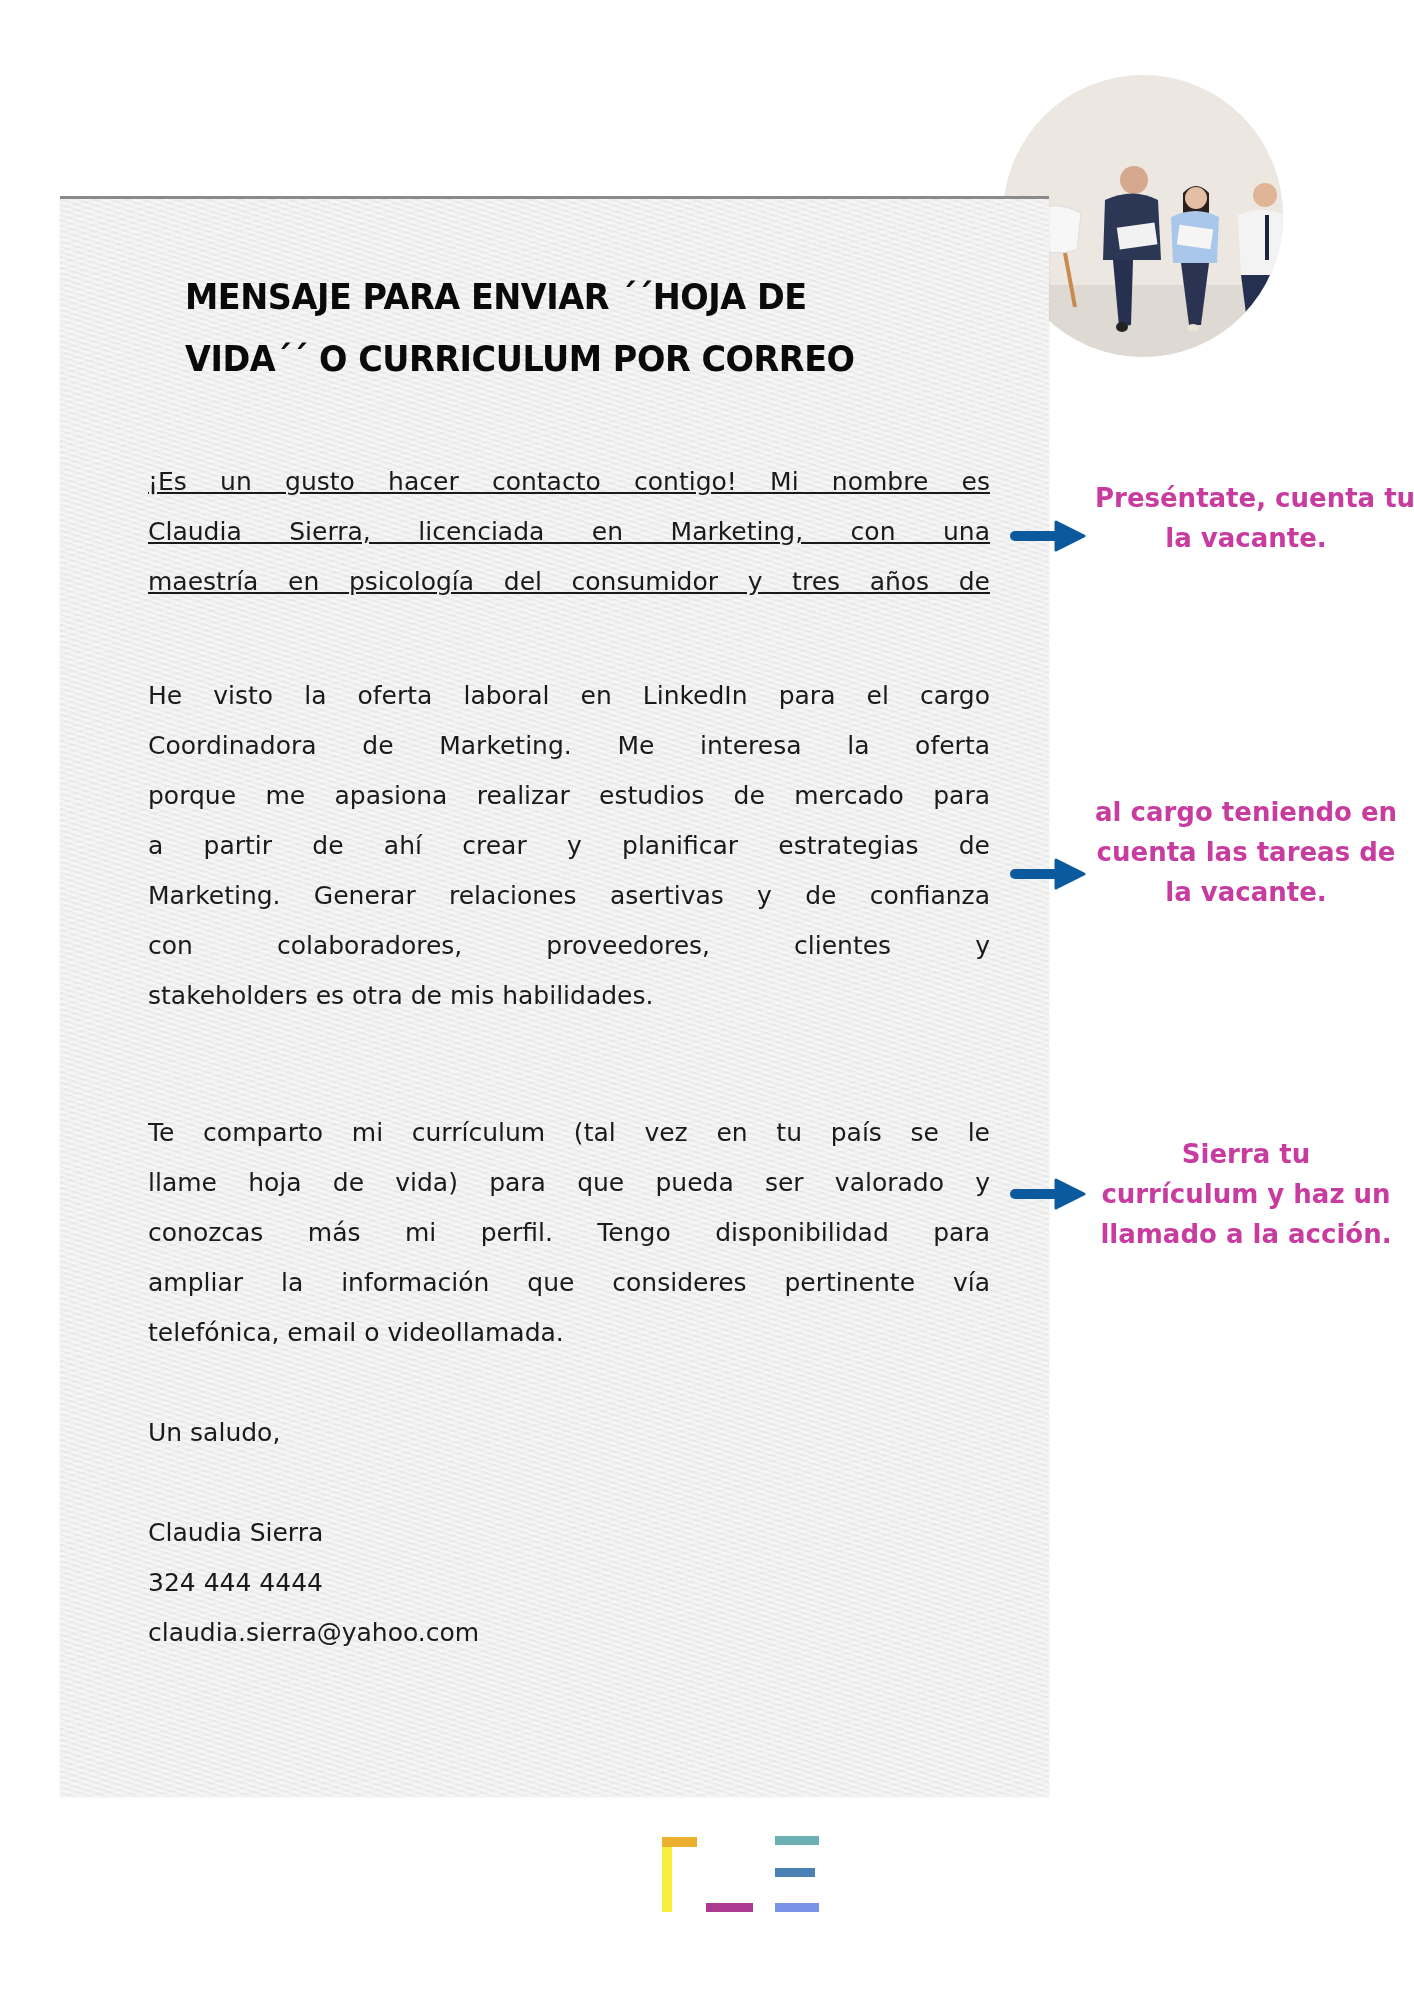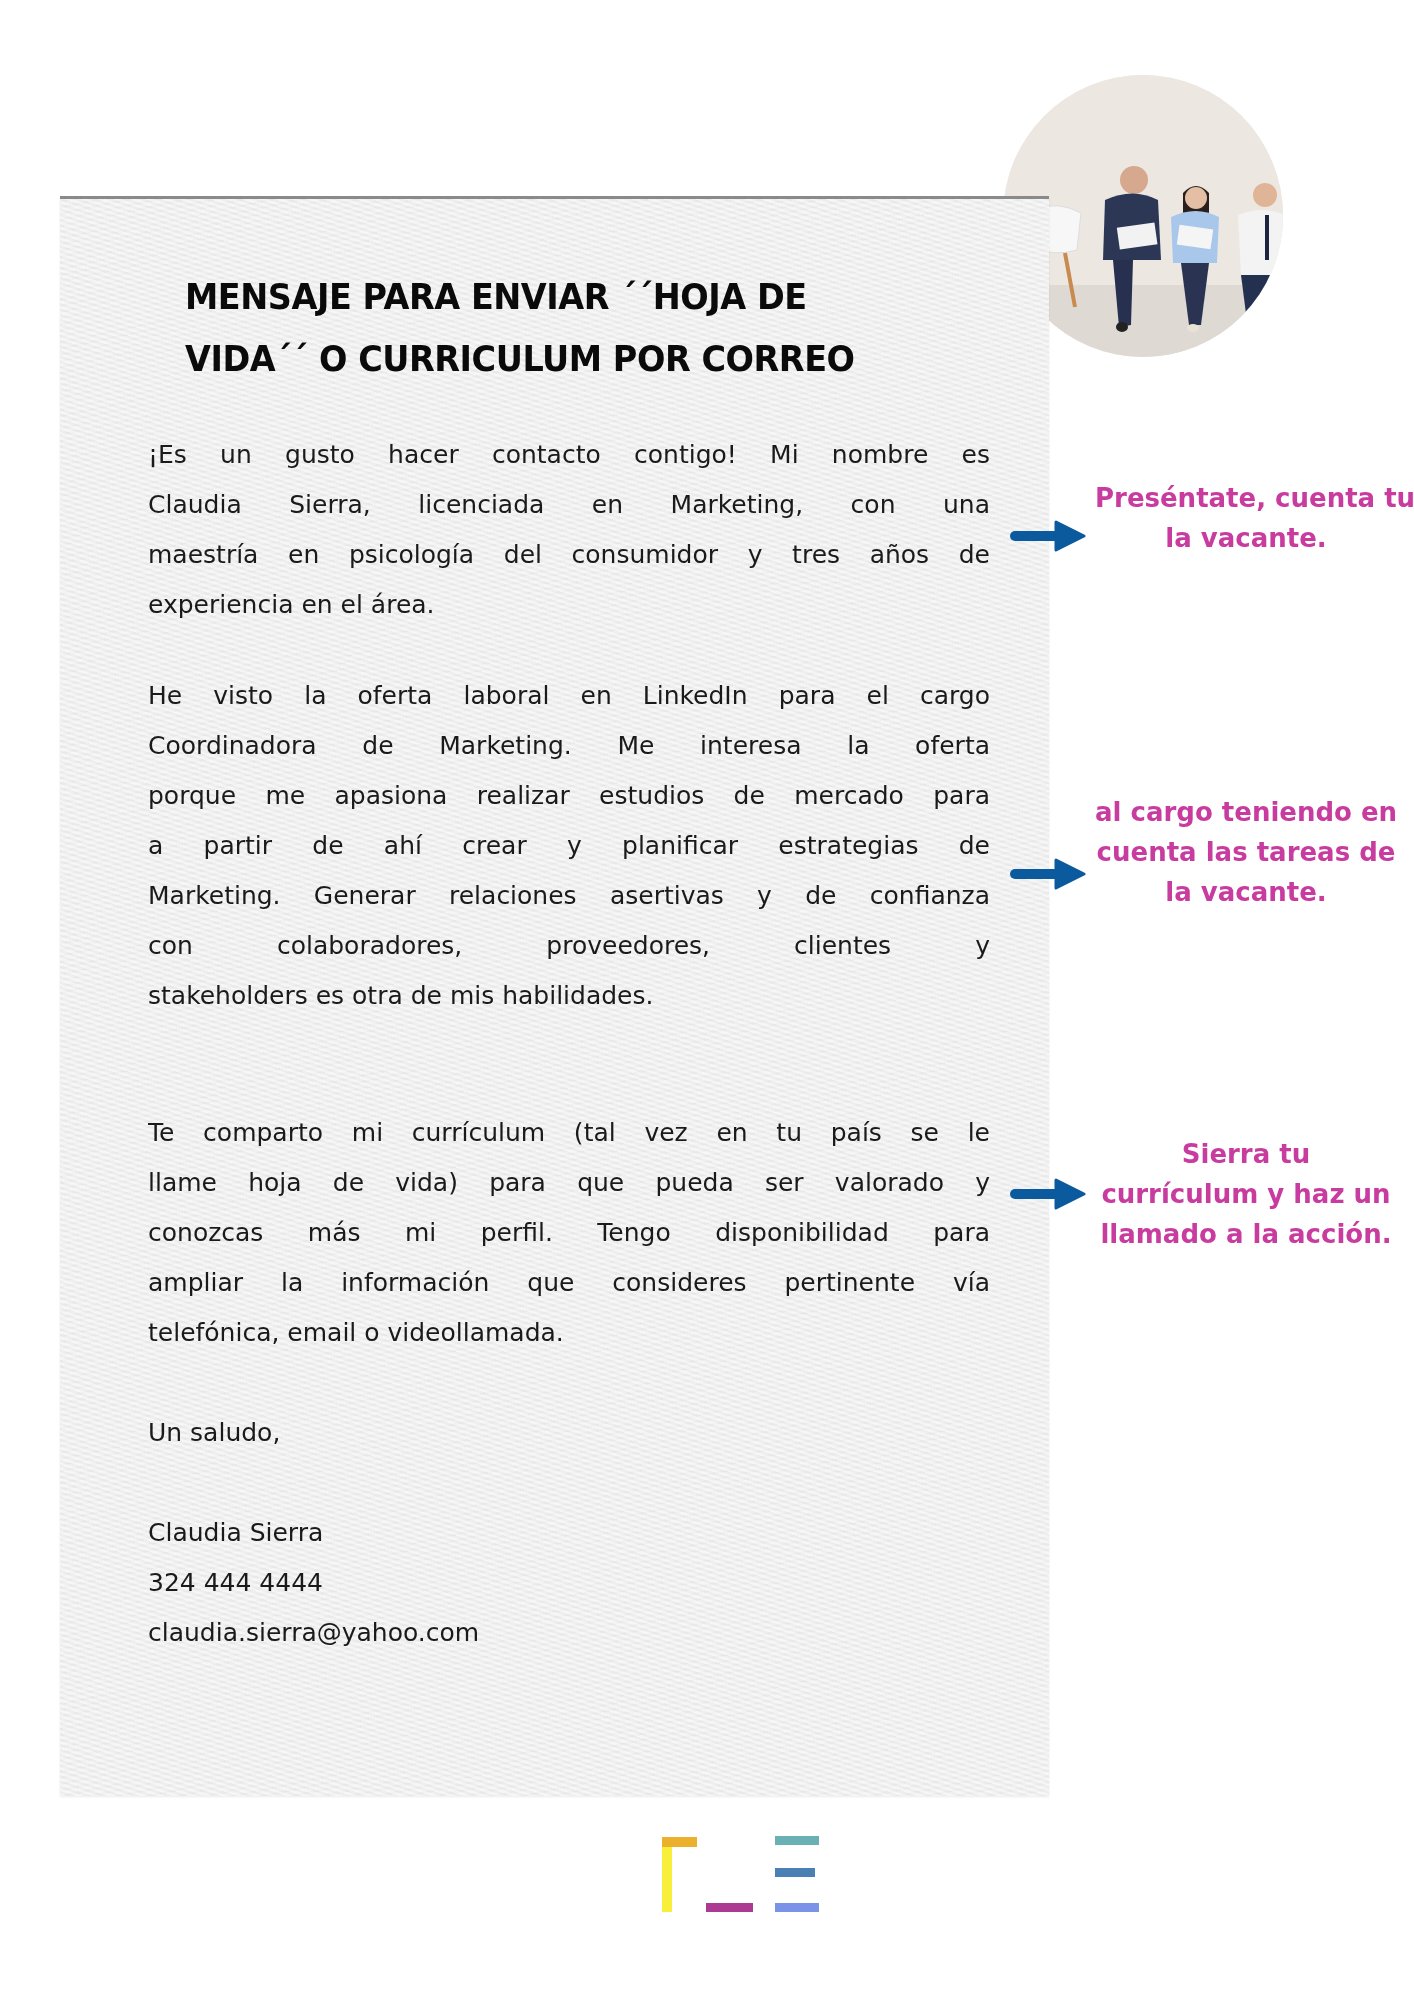--- a/index.html
+++ b/index.html
@@ -77,25 +77,24 @@
   </svg>
 </div>
 
 <div class="paper"></div>
 
 <div class="title">
   <span class="line">MENSAJE  PARA ENVIAR ´´HOJA  DE</span>
   <span class="line">VIDA´´ O CURRICULUM POR CORREO</span>
 </div>
 
-<div class="body-text" style="top:430px;">
+<div class="body-text" style="top:457px;text-decoration:underline;">
   <span class="jline" style="white-space: normal; overflow: hidden;">¡Es un gusto hacer contacto contigo! Mi nombre es</span>
   <span class="jline" style="white-space: normal; overflow: hidden;">Claudia Sierra, licenciada en Marketing, con una</span>
   <span class="jline" style="white-space: normal; overflow: hidden;">maestría en psicología del consumidor y tres años de</span>
-  <span class="jline last">experiencia en el área.</span>
 </div>
 
 <div class="body-text" style="top:671px;">
   <span class="jline" style="white-space: normal; overflow: hidden;">He visto la oferta laboral en LinkedIn para el cargo</span>
   <span class="jline" style="white-space: normal; overflow: hidden;">Coordinadora de Marketing. Me interesa la oferta</span>
   <span class="jline" style="white-space: normal; overflow: hidden;">porque me apasiona realizar estudios de mercado para</span>
   <span class="jline" style="white-space: normal; overflow: hidden;">a partir de ahí crear y planificar estrategias de</span>
   <span class="jline" style="white-space: normal; overflow: hidden;">Marketing. Generar relaciones asertivas y de confianza</span>
   <span class="jline" style="white-space: normal; overflow: hidden;">con colaboradores, proveedores, clientes y</span>
   <span class="jline last">stakeholders es otra de mis habilidades.</span>

